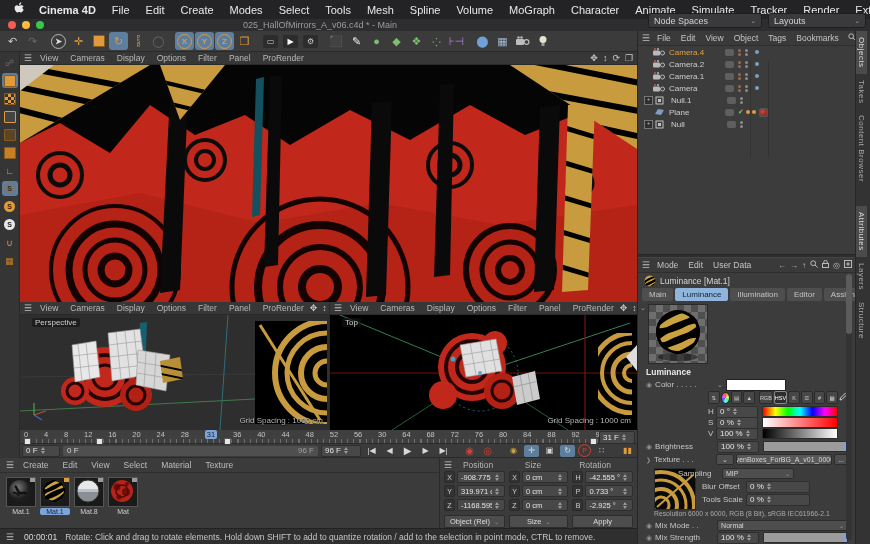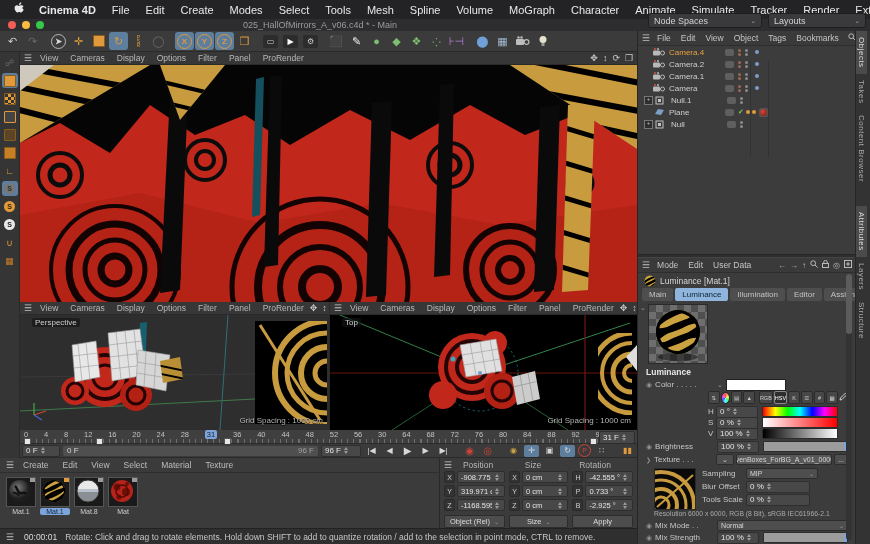--- a/index.html
+++ b/index.html
@@ -1186,21 +1186,21 @@
         <g clip-path="url(#tx)" fill="none" stroke="#c79b3e">
           <circle cx="6" cy="36" r="8" stroke-width="3"></circle>
             <circle cx="6" cy="36" r="16" stroke-width="4"></circle>
           <circle cx="6" cy="36" r="25" stroke-width="3"></circle>
             <circle cx="6" cy="36" r="33" stroke-width="4"></circle>
           <line x1="2" y1="38" x2="38" y2="6" stroke-width="2"></line>
         </g>
       </svg>
     </div>
     <div class="rp arow" style="top:437px;">
-      <span class="alab" style="margin-left:56px;width:44px;">Sampling</span>
+      <span class="alab" style="margin-left:32px;width:44px;">Sampling</span>
       <span class="cbtn" style="width:64px;justify-content:space-between;">
           <span>MIP</span>
           <span style="font-size:6px;color:#9a9a9a;">⌄</span>
         </span>
     </div>
     <div class="rp arow" style="top:450px;">
       <span class="alab" style="margin-left:56px;width:44px;">Blur Offset</span>
       <span class="fld" style="width:56px;">
           <span class="v">0 %</span>
           <span class="spin">

